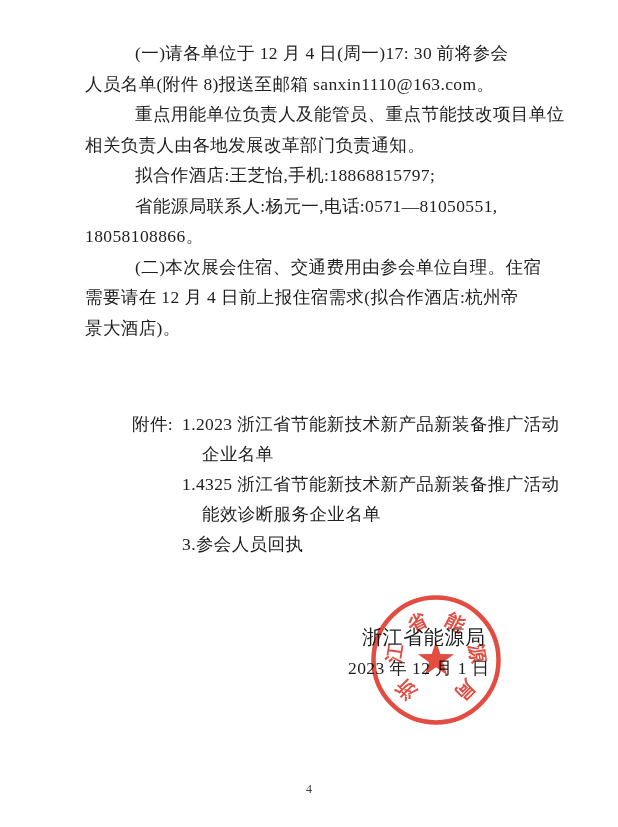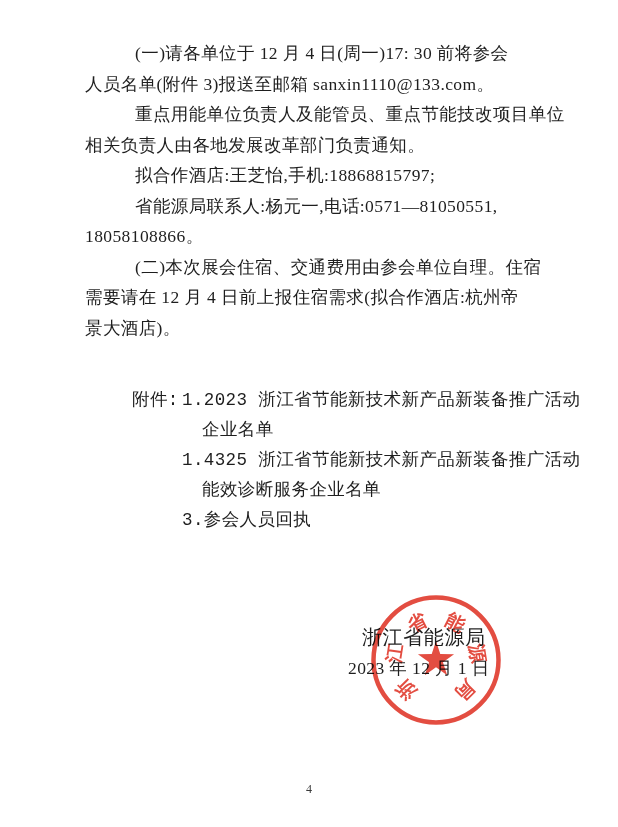--- a/index.html
+++ b/index.html
@@ -22,23 +22,22 @@
   .line {
     font-size:17.5px;
     line-height:30.5px;
     letter-spacing:0.4px;
     white-space:nowrap;
   }
   .indent { text-indent:50px; }
   .attach-block {
     position:absolute;
     left:85px;
-    top:385px;
+    top:409px;
     width:470px;
-    font-family:Liberation Mono, monospace;
   }
   .attach-block .line { line-height:30px; }
   .a-first { margin-left:47px; }
   .a-item  { margin-left:97px; }
   .a-cont  { margin-left:117px; }
   .attach-label { display:inline-block; width:50px; }
   .sig-agency {
     position:absolute;
     left:362px;
     top:628px;
@@ -82,21 +81,21 @@
     letter-spacing:0;
   }
 </style>
 </head>
 <body>
 
 <div class="page">
 
   <div class="body-block">
     <div class="line indent">(一)请各单位于 12 月 4 日(周一)17: 30 前将参会</div>
-    <div class="line">人员名单(附件 3)报送至邮箱 sanxin1110@133.com。</div>
+    <div class="line">人员名单(附件 8)报送至邮箱 sanxin1110@163.com。</div>
     <div class="line indent">重点用能单位负责人及能管员、重点节能技改项目单位</div>
     <div class="line">相关负责人由各地发展改革部门负责通知。</div>
     <div class="line indent">拟合作酒店:王芝怡,手机:18868815797;</div>
     <div class="line indent">省能源局联系人:杨元一,电话:0571—81050551,</div>
     <div class="line">18058108866。</div>
     <div class="line indent">(二)本次展会住宿、交通费用由参会单位自理。住宿</div>
     <div class="line">需要请在 12 月 4 日前上报住宿需求(拟合作酒店:杭州帝</div>
     <div class="line">景大酒店)。</div>
   </div>
 

